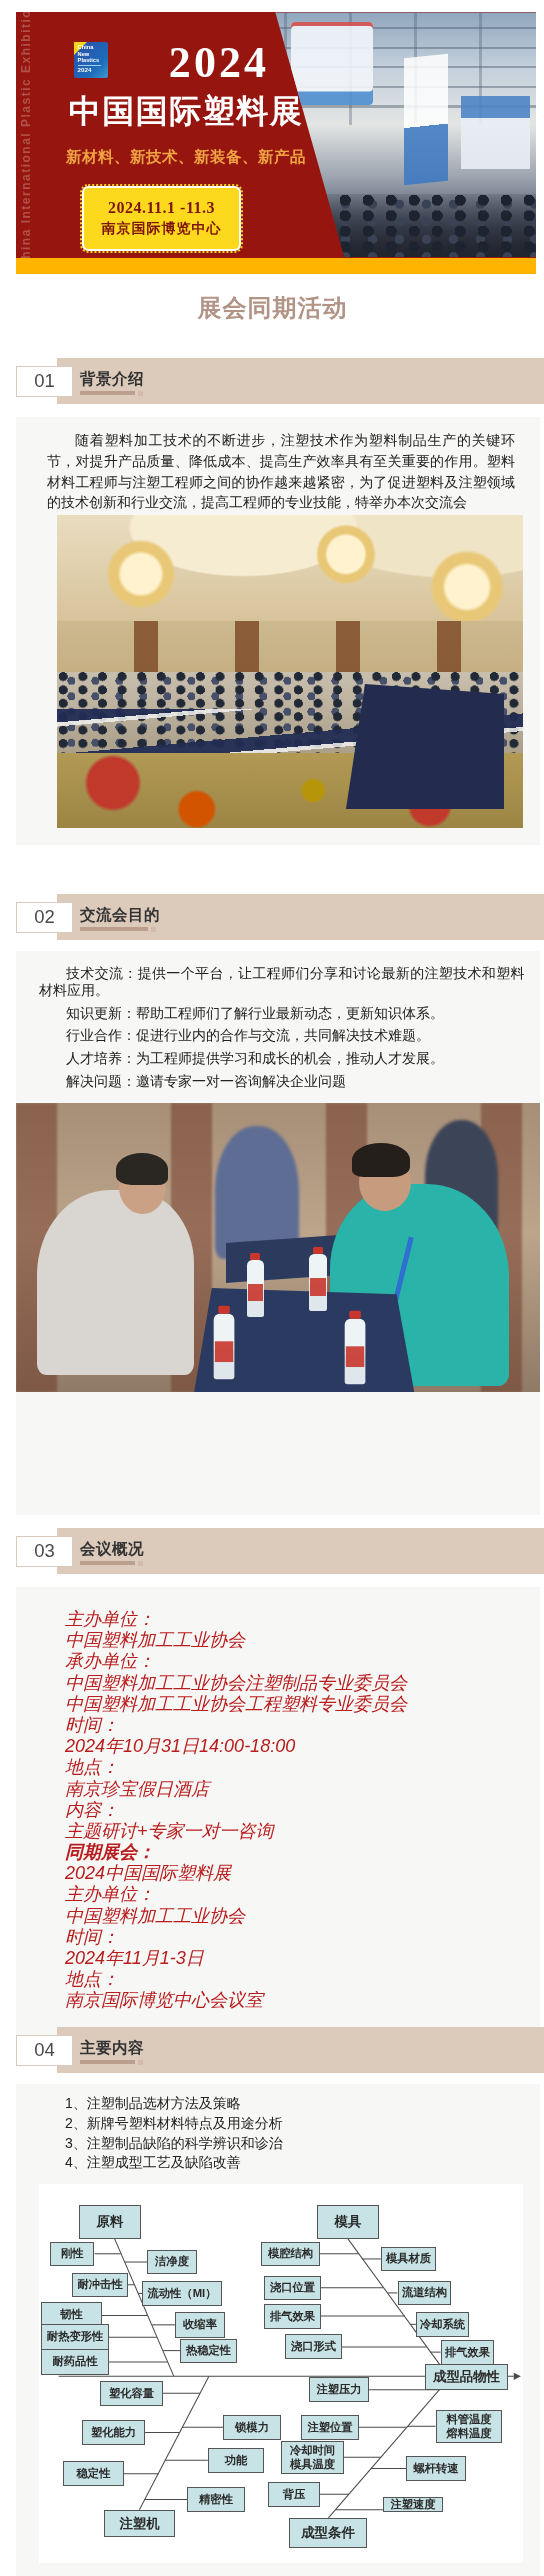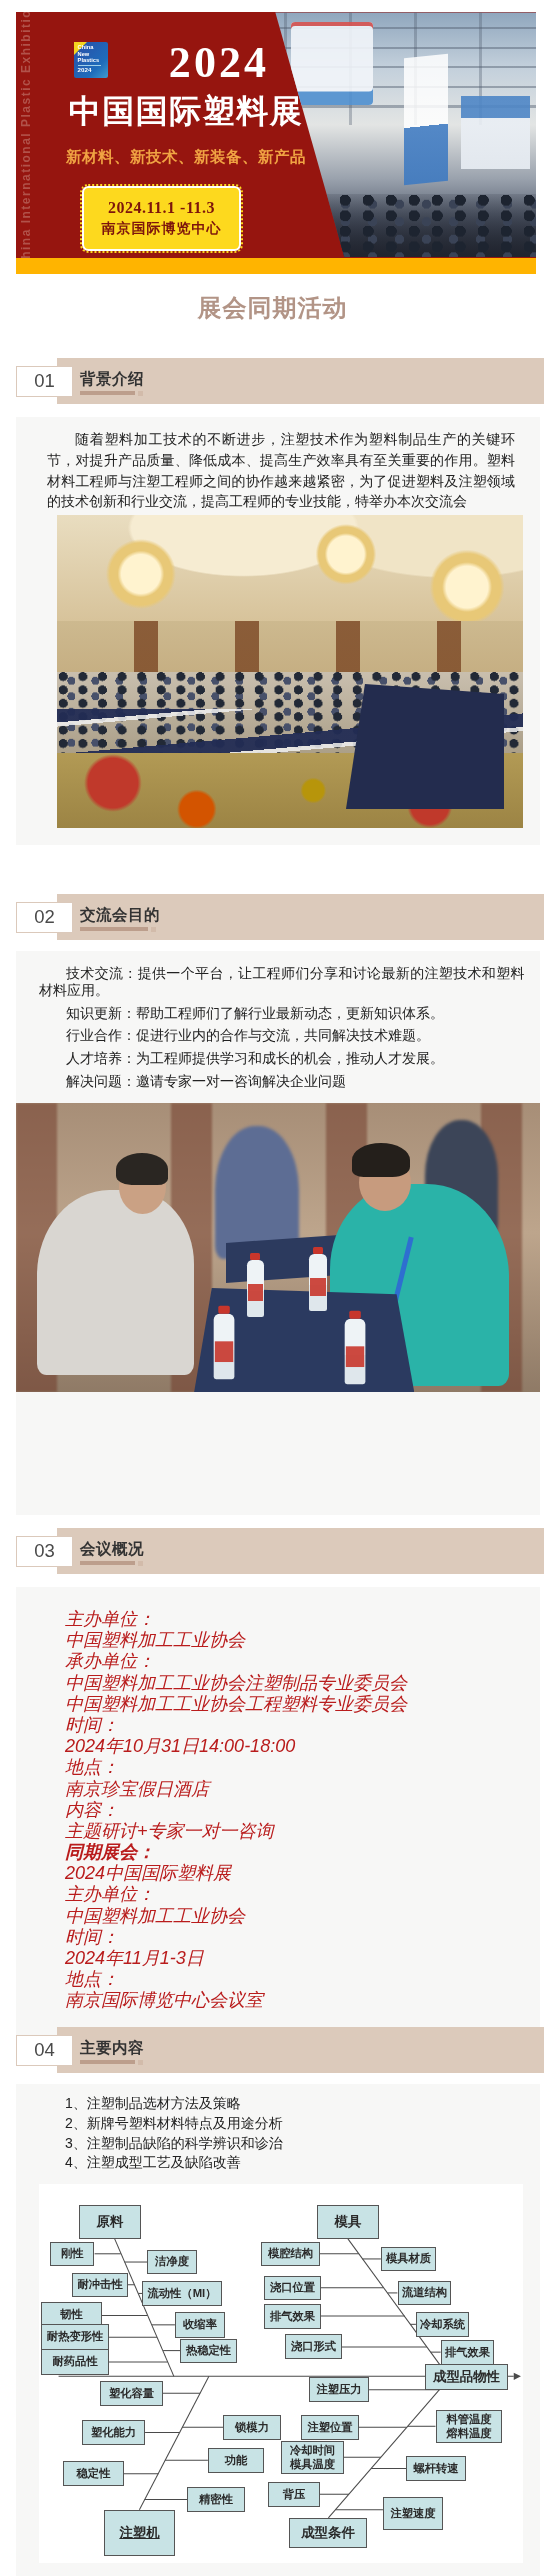--- a/index.html
+++ b/index.html
@@ -53,21 +53,21 @@
   .sec .numbox{position:absolute;left:16px;top:7.7px;width:55px;height:29px;background:#ffffff;
     border:1px solid #dbc9bb;display:flex;align-items:center;justify-content:center;
     font:400 18.5px "Liberation Sans",sans-serif;color:#4a4a4a;z-index:2;}
   .sec .lbl{position:absolute;left:80px;top:11.3px;font:bold 15.5px "Liberation Sans",sans-serif;color:#333;z-index:2;letter-spacing:0.5px;}
   .sec .ubar{position:absolute;left:80px;top:33px;width:55px;height:3.6px;background:#bc9e8c;z-index:2;}
   .sec .usq{position:absolute;left:138px;top:33px;width:4.6px;height:4.6px;background:#d2bbaa;z-index:2;}
 
   
   .gbox{position:absolute;left:16px;width:524px;background:#f7f7f6;}
 
-  .intro-para{padding:13.4px 25px 0 31px;font-size:14px;line-height:20.6px;color:#222;text-indent:28px;text-align:justify;font-family:Liberation Serif, serif;}
+  .intro-para{padding:13.4px 25px 0 31px;font-size:14px;line-height:20.6px;color:#222;text-indent:28px;text-align:justify;}
 
   .purpose p{margin:0 0 6.2px 23px;padding-right:15.5px;font-size:14px;line-height:16.5px;color:#222;text-indent:27px;text-align:justify;}
 
   .ov{padding-top:25px;}
   .ov p{margin:0 0 7.2px 0;padding-left:49px;font-size:18px;line-height:14px;color:#b91c1c;font-style:italic;}
   .ov p.bold{font-weight:bold;}
 
   .mc-list{padding:12.4px 0 0 49px;}
   .mc-list p{margin:0 0 5.7px 0;font-size:14px;line-height:14px;color:#222;}
 
@@ -332,21 +332,21 @@
         <div class="fb-node" style="left: 262px; top: 231px; width: 58px; height: 25px;">注塑位置</div>
         <div class="fb-node" style="left: 397px; top: 226px; width: 66px; height: 33px;">料管温度
 熔料温度</div>
         <div class="fb-node" style="left: 169px; top: 264px; width: 56px; height: 25px;">功能</div>
         <div class="fb-node" style="left: 242px; top: 257px; width: 63px; height: 33px;">冷却时间
 模具温度</div>
         <div class="fb-node" style="left: 24px; top: 277px; width: 61px; height: 25px;">稳定性</div>
         <div class="fb-node" style="left: 367px; top: 272px; width: 60px; height: 25px;">螺杆转速</div>
         <div class="fb-node" style="left: 148px; top: 303px; width: 58px; height: 25px;">精密性</div>
         <div class="fb-node" style="left: 229px; top: 298px; width: 52px; height: 25px;">背压</div>
-        <div class="fb-node" style="left: 344px; top: 313px; width: 60px; height: 33px;">注塑速度</div>
-        <div class="fb-node fb-cat" style="left: 65px; top: 326px; width: 71px; height: 46px; text-decoration: underline;">注塑机</div>
+        <div class="fb-node" style="left: 344px; top: 313px; width: 60px; height: 15px;">注塑速度</div>
+        <div class="fb-node fb-cat" style="left: 65px; top: 326px; width: 71px; height: 27px;">注塑机</div>
         <div class="fb-node fb-cat" style="left: 250px; top: 334px; width: 78px; height: 30px;">成型条件</div>
       </div>
 
   </div>
 
 </div>
 
 
 </body></html>

